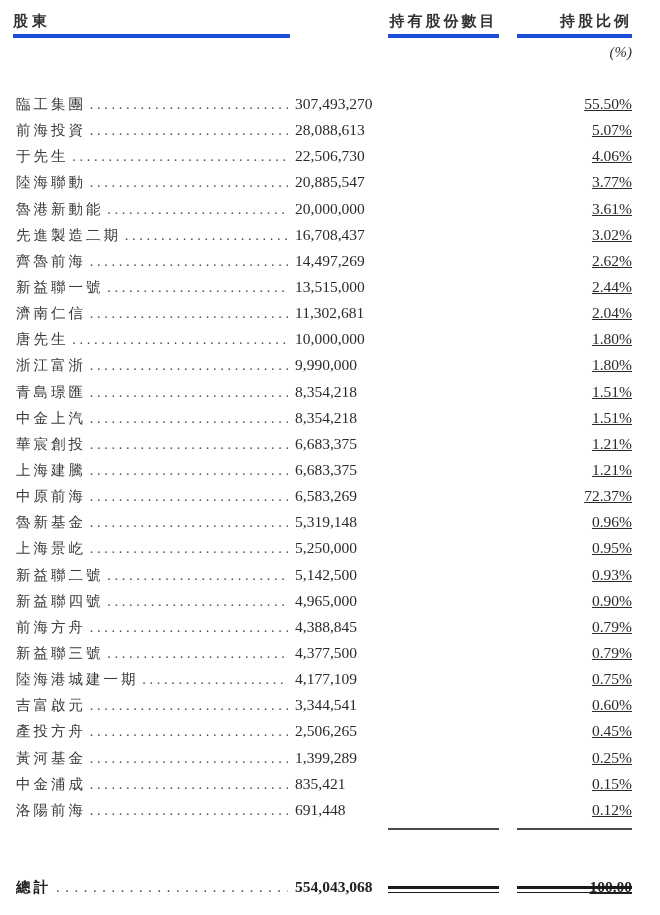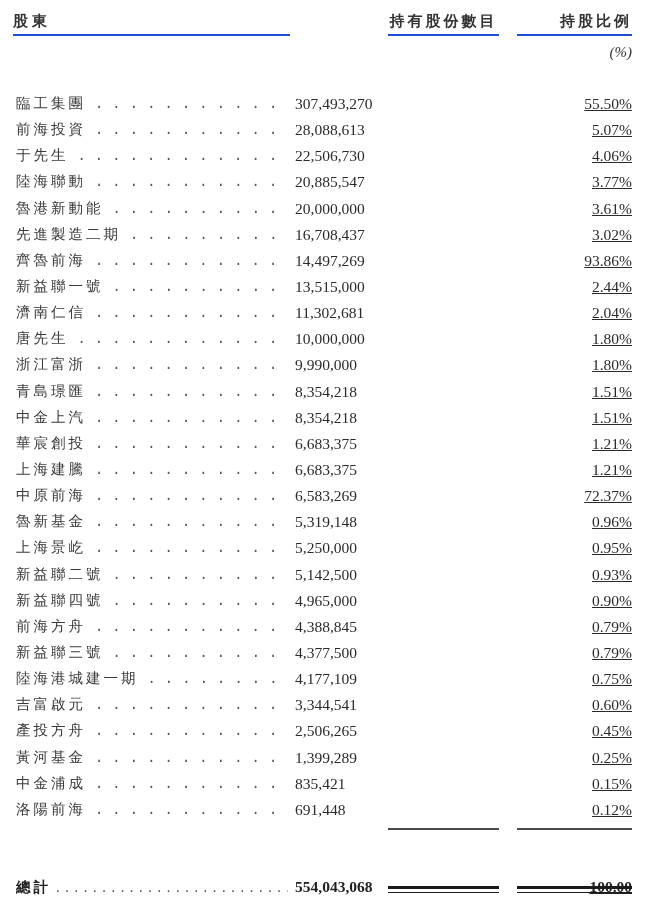--- a/index.html
+++ b/index.html
@@ -20,21 +20,21 @@
       left: 0;
       top: 0;
       width: 660px;
       height: 915px;
     }
     
     .hdr {
       position: absolute;
       top: 8px;
       height: 26px;
-      border-bottom: 2px solid #1d4ed8;
+      border-bottom: 4px solid #1d4ed8;
       font-family: "DejaVu Sans", "Liberation Sans", sans-serif;
       font-weight: bold;
       font-size: 15px;
       letter-spacing: 4px;
       color: #333;
       line-height: 26px;
     }
     .hdr-name { left: 13px; width: 277px; text-align: left; }
     .unit {
       position: absolute;
@@ -58,21 +58,21 @@
       height: 26.15px;
       line-height: 26px;
       font-size: 15.5px;
     }
     .row .name {
       position: absolute;
       left: 16px;
       width: 272px;
       overflow: hidden;
       white-space: nowrap;
-      font-family: Liberation Mono, monospace;
+      font-family: Liberation Serif, serif;
       font-size: 14.5px;
       letter-spacing: 3px;
       color: #3a3a3a;
     }
     .row .name::after {
       content: " . . . . . . . . . . . . . . . . . . . . . . . . . . . . . . . . . . . . . . . . . . . . . . . . . . . . . .";
       letter-spacing: 0;
       color: #555;
     }
     .cell-shares { position: absolute; left: 295px; width: 196px; text-align: left; }
@@ -156,21 +156,21 @@
         <span class="cell-pct">3.61%</span>
       </div>
     <div class="row">
         <span class="name">先進製造二期</span>
         <span class="cell-shares">16,708,437</span>
         <span class="cell-pct">3.02%</span>
       </div>
     <div class="row">
         <span class="name">齊魯前海</span>
         <span class="cell-shares">14,497,269</span>
-        <span class="cell-pct">93.86%</span>
+        <span class="cell-pct">2.62%</span>
       </div>
     <div class="row">
         <span class="name">新益聯一號</span>
         <span class="cell-shares">13,515,000</span>
         <span class="cell-pct">2.44%</span>
       </div>
     <div class="row">
         <span class="name">濟南仁信</span>
         <span class="cell-shares">11,302,681</span>
         <span class="cell-pct">2.04%</span>

